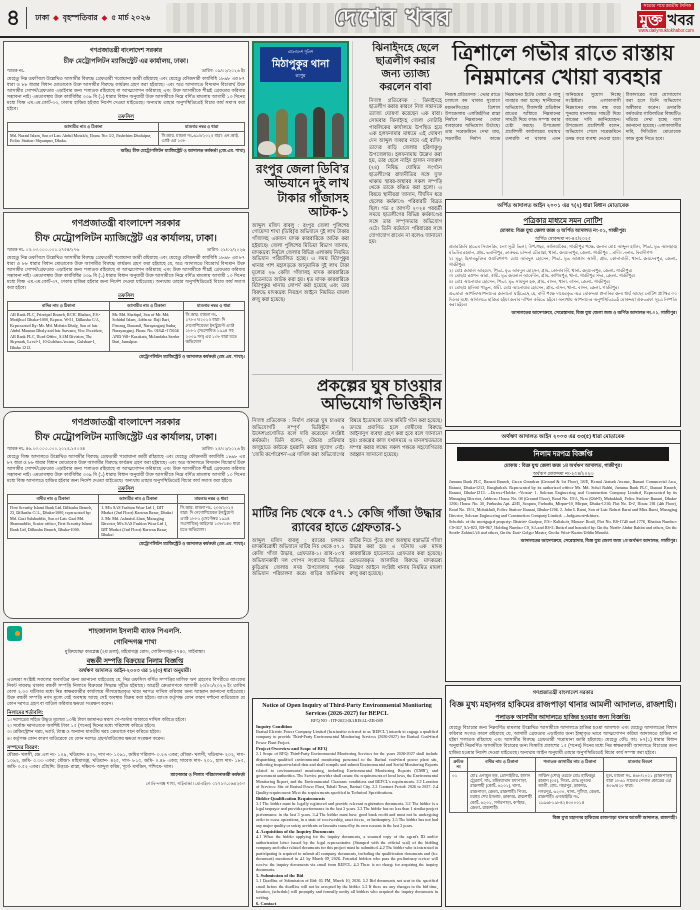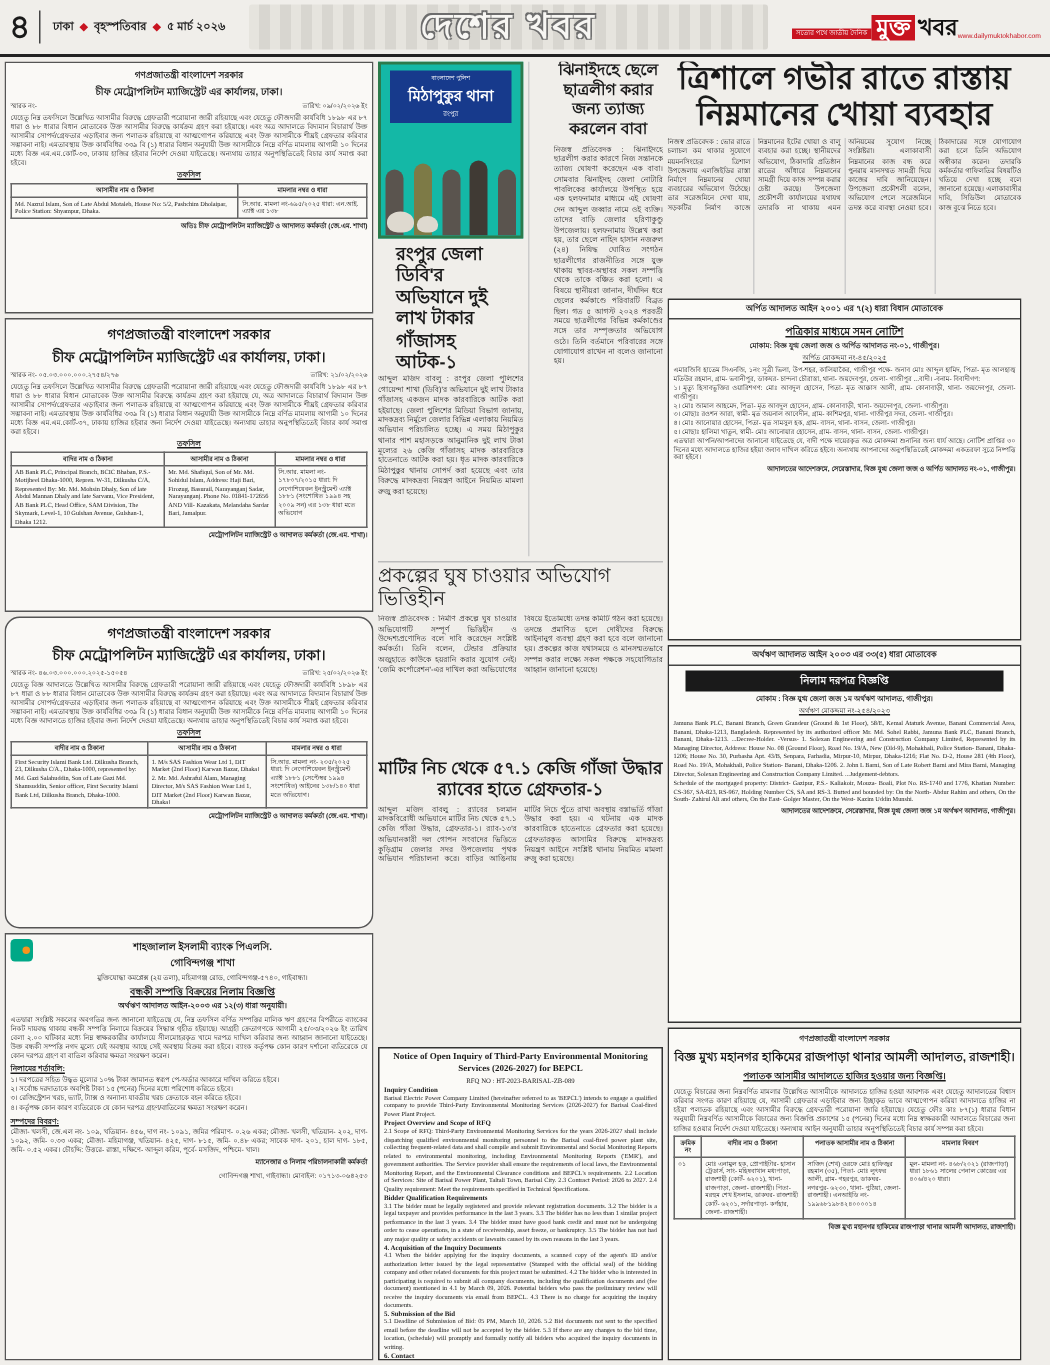--- a/index.html
+++ b/index.html
@@ -7,21 +7,21 @@
   body { font-family:"Liberation Sans", sans-serif; background:#e9e7e1; color:#1a1a1a; }
   .page { width:700px; height:910px; background:#f0eeea; display:flex; flex-direction:column; }
 
   
   .hdr { height:38px; display:flex; align-items:center; border-bottom:2px solid #222; padding:2px 6px; gap:8px; }
   .pageno { font-size:22px; font-weight:bold; padding-right:6px; border-right:1px solid #444; line-height:1; }
   .dateline { font-size:7.5px; font-weight:bold; white-space:nowrap; }
   .diamond { color:#c81420; font-size:7px; padding:0 2px; }
   .masthead { flex:1; height:30px; margin:0 8px; background:repeating-linear-gradient(90deg,#e6e4de 0 7px,#d8d6d0 7px 14px); display:flex; align-items:center; justify-content:center; border-radius:2px; }
   .masthead-text { font-size:23px; font-weight:bold; letter-spacing:2px; color:#f7f6f3; text-shadow:-1px -1px 0 #6d6d6d,1px -1px 0 #6d6d6d,-1px 1px 0 #6d6d6d,1px 1px 0 #6d6d6d; }
-  .logo { display:flex; flex-direction:row; align-items:flex-end; line-height:1; }
+  .logo { display:flex; flex-direction:column; align-items:flex-end; line-height:1; }
   .logo-tag { font-size:4.5px; background:#c81420; color:#fff; padding:1px 3px; margin-bottom:1px; }
   .logo-main { display:flex; align-items:center; }
   .logo-red { background:#c81420; color:#fff; font-weight:bold; font-size:15px; padding:1px 3px; }
   .logo-black { color:#111; font-weight:bold; font-size:15px; padding-left:2px; }
   .logo-url { font-size:4.5px; color:#c81420; margin-top:1px; }
 
   
   .cols { flex:1; display:flex; gap:3px; padding:3px; overflow:hidden; }
   .col { display:flex; flex-direction:column; gap:3px; overflow:hidden; }
   .col-left { width:246px; }
@@ -63,25 +63,25 @@
   .photo-box { border:2px solid #2c7a4b; background:#14b8a6; height:118px; flex:none; position:relative; overflow:hidden; }
   .sign { background:#173a8c; color:#fff; text-align:center; margin:4px 6px 0; padding:2px; border:1px solid #0d2althree; }
   .sign-top { font-size:4px; }
   .sign-main { font-size:10px; font-weight:bold; }
   .sign-sub { font-size:4.5px; }
   .figures { position:absolute; bottom:0; left:0; right:0; height:52px; display:flex; align-items:flex-end; justify-content:space-around; }
   .fig { width:12px; height:44px; background:#5a544e; border-radius:6px 6px 0 0; }
   .fig:nth-child(2){height:48px;background:#7d7a46;} .fig:nth-child(4){height:50px;background:#403a34;}
   .sack { position:absolute; bottom:2px; left:4px; width:18px; height:14px; background:#ded9cf; border-radius:50% 50% 40% 40%; }
   .sack.s2 { left:24px; width:14px; height:11px; }
-  .h-rangpur { font-size:12px; font-weight:bold; text-align:left; line-height:1.2; margin:3px 12px 2px; }
+  .h-rangpur { font-size:12px; font-weight:bold; text-align:right; line-height:1.2; margin:3px 0 2px; }
   .story { text-align:justify; font-size:5px; line-height:1.35; overflow:hidden; }
   .h-jhenaidah { font-size:10.5px; font-weight:bold; text-align:center; line-height:1.25; margin-bottom:3px; }
   .ghush-block { height:128px; overflow:hidden; border-top:1px solid #bbb; padding-top:2px; }
-  .h-ghush { font-size:13px; font-weight:normal; text-align:left; line-height:1.15; margin-bottom:3px; }
+  .h-ghush { font-size:16px; font-weight:bold; text-align:right; line-height:1.15; margin-bottom:3px; }
   .two-col { column-count:2; column-gap:5px; }
   .ganja-block { height:190px; overflow:hidden; }
   .ganja-photo { height:96px; background:#8e8a84; position:relative; overflow:hidden; }
   .banner { background:#0d0d0d; color:#fff; font-size:6px; font-weight:bold; text-align:center; padding:3px 0; }
   .sacks { position:absolute; bottom:2px; left:4px; right:4px; display:flex; flex-wrap:wrap; gap:2px; justify-content:center; }
   .gsack { width:38px; height:26px; background:#c4ab8d; border-radius:45% 45% 35% 35%; border:1px solid #8a7458; }
   .watermark { position:absolute; right:4px; top:26px; font-size:13px; font-weight:bold; color:rgba(245,245,245,0.75); line-height:1.1; text-align:center; }
   .h-ganja { font-size:11.5px; font-weight:bold; text-align:center; line-height:1.2; margin:2px 0; }
   .bepcl { flex:1; border:1.5px solid #333; background:#fbfaf7; padding:3px; overflow:hidden; }
   .bepcl-title { text-align:center; font-weight:bold; font-size:6px; line-height:1.25; }

